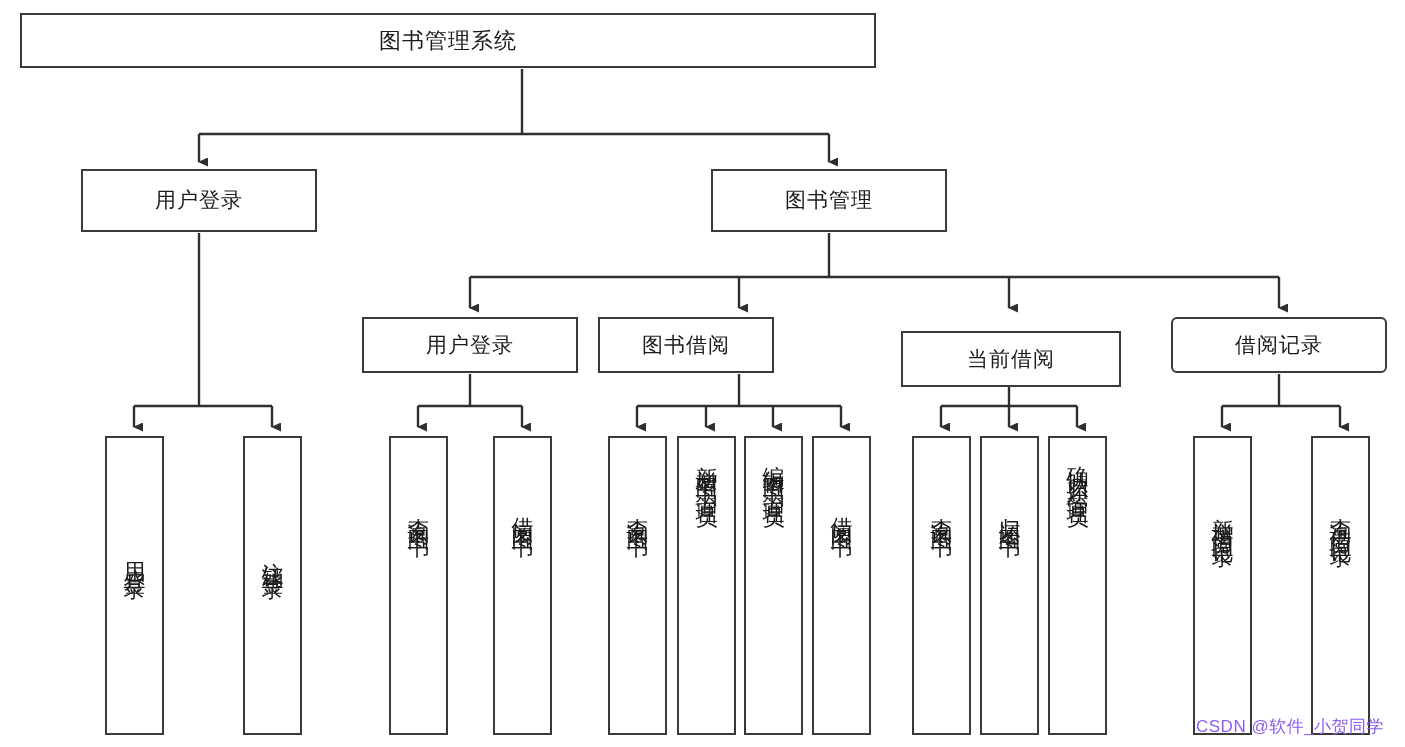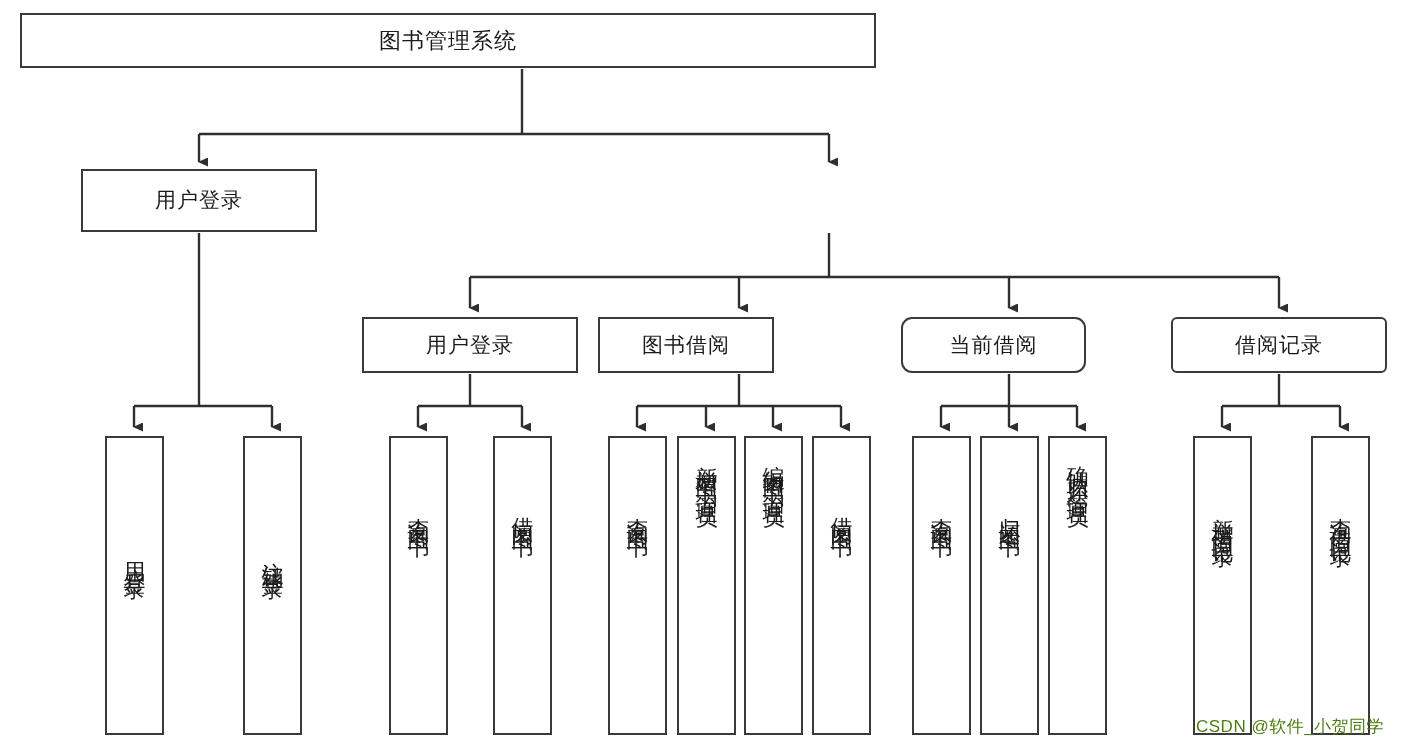--- a/index.html
+++ b/index.html
@@ -23,21 +23,21 @@
       font-size:22px;
       letter-spacing:6px;
       line-height:1;
       white-space:pre;
       color:#1b1b1b;
   }
   .node.leaf.mid .lbl{margin-top:56px;}
   .node.leaf.mid2 .lbl{margin-top:100px;}
   .node.leaf.top .lbl{margin-top:4px;}
 
-  .watermark{position:absolute;color:#4d7c0f;font-size:17px;
+  .watermark{position:absolute;color:#8b5cf6;font-size:17px;
              letter-spacing:0.5px;white-space:nowrap;}
 </style>
 </head>
 <body>
 
 <div id="stage">
 
   <svg class="edges" viewBox="0 0 1405 747" xmlns="http://www.w3.org/2000/svg">
     <defs>
       <marker id="arw" markerWidth="9" markerHeight="10" refX="4.5" refY="9" orient="auto" markerUnits="userSpaceOnUse">
@@ -88,28 +88,31 @@
     </g>
   </svg>
 
   <div class="node root horiz" style="left:20px;top:13px;width:856px;height:55px;">
     <span class="lbl">图书管理系统</span>
   </div>
 
   <div class="node horiz" style="left:81px;top:169px;width:236px;height:63px;">
     <span class="lbl">用户登录</span>
   </div>
+  <div class="node horiz" style="left:711px;top:169px;width:236px;height:63px;">
+    <span class="lbl">图书管理</span>
+  </div>
 
   <div class="node horiz" style="left:362px;top:317px;width:216px;height:56px;">
     <span class="lbl">用户登录</span>
   </div>
   <div class="node horiz" style="left:598px;top:317px;width:176px;height:56px;">
     <span class="lbl">图书借阅</span>
   </div>
-  <div class="node horiz" style="left:901px;top:317px;width:185px;height:56px;border-radius:11px;">
+  <div class="node horiz" style="left:901px;top:331px;width:220px;height:56px;">
     <span class="lbl">当前借阅</span>
   </div>
   <div class="node horiz" style="left:1171px;top:317px;width:216px;height:56px;border-radius:6px;">
     <span class="lbl">借阅记录</span>
   </div>
 
   <div class="node leaf mid2" style="left:105px;top:436px;width:59px;height:299px;">
     <span class="lbl">用户登录</span>
   </div>
   <div class="node leaf mid2" style="left:243px;top:436px;width:59px;height:299px;">

